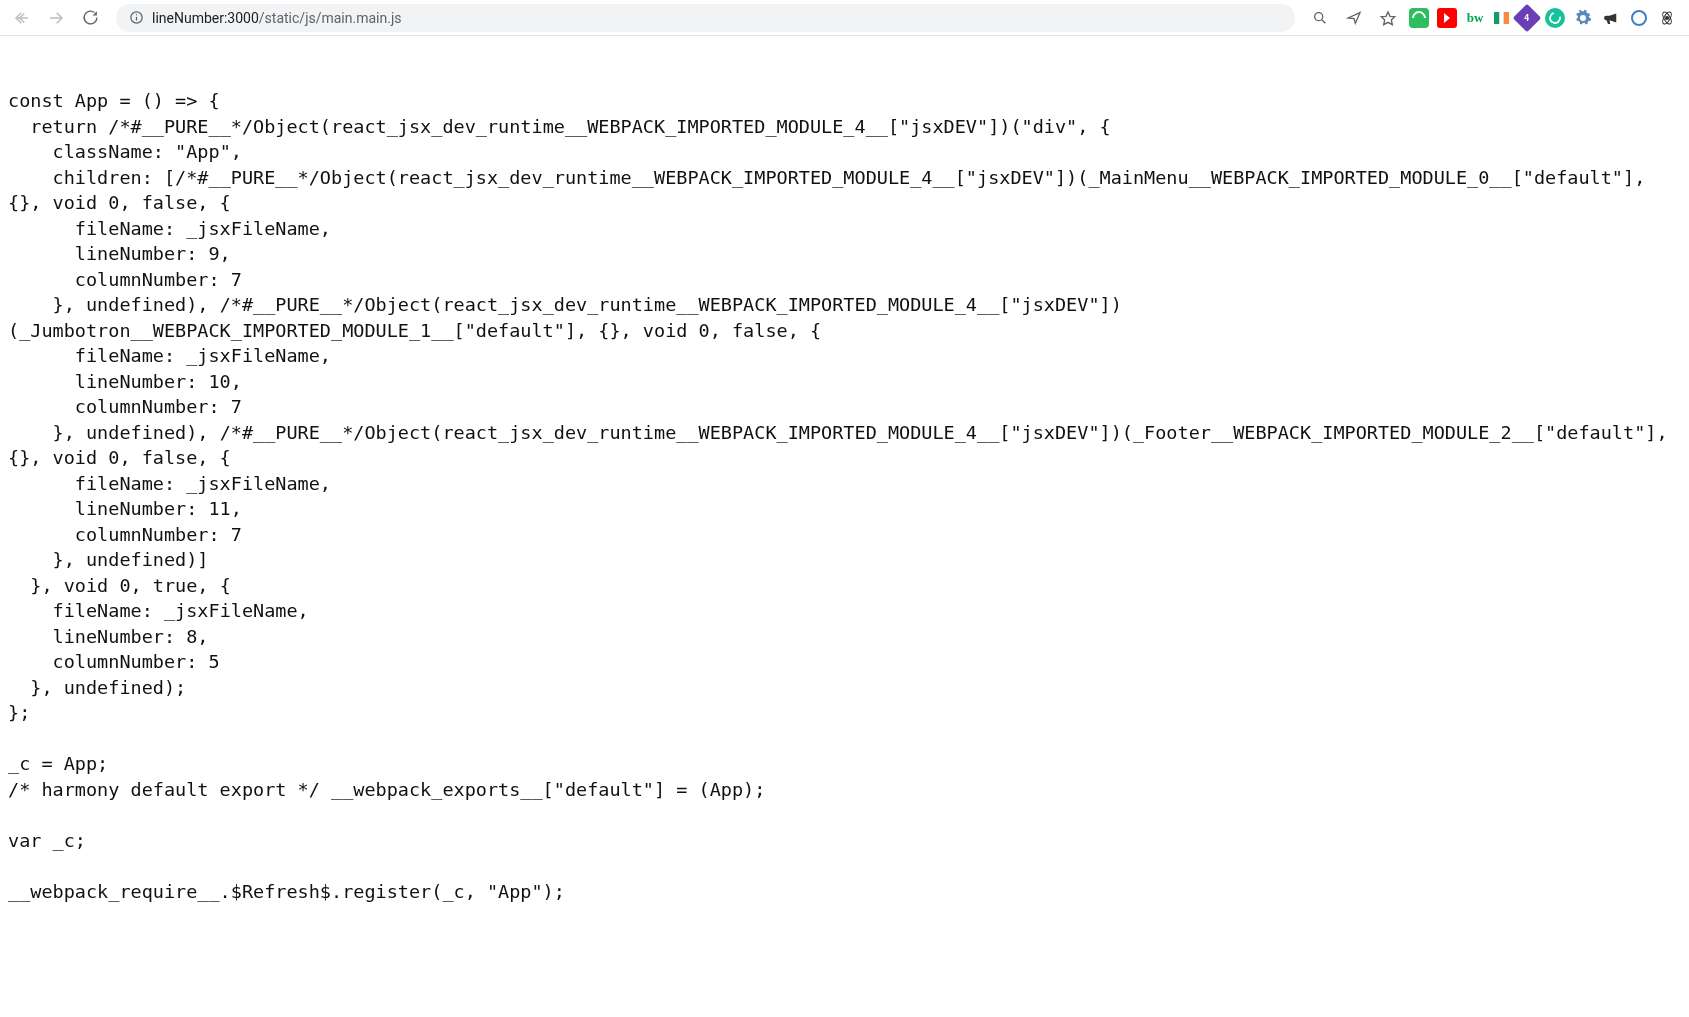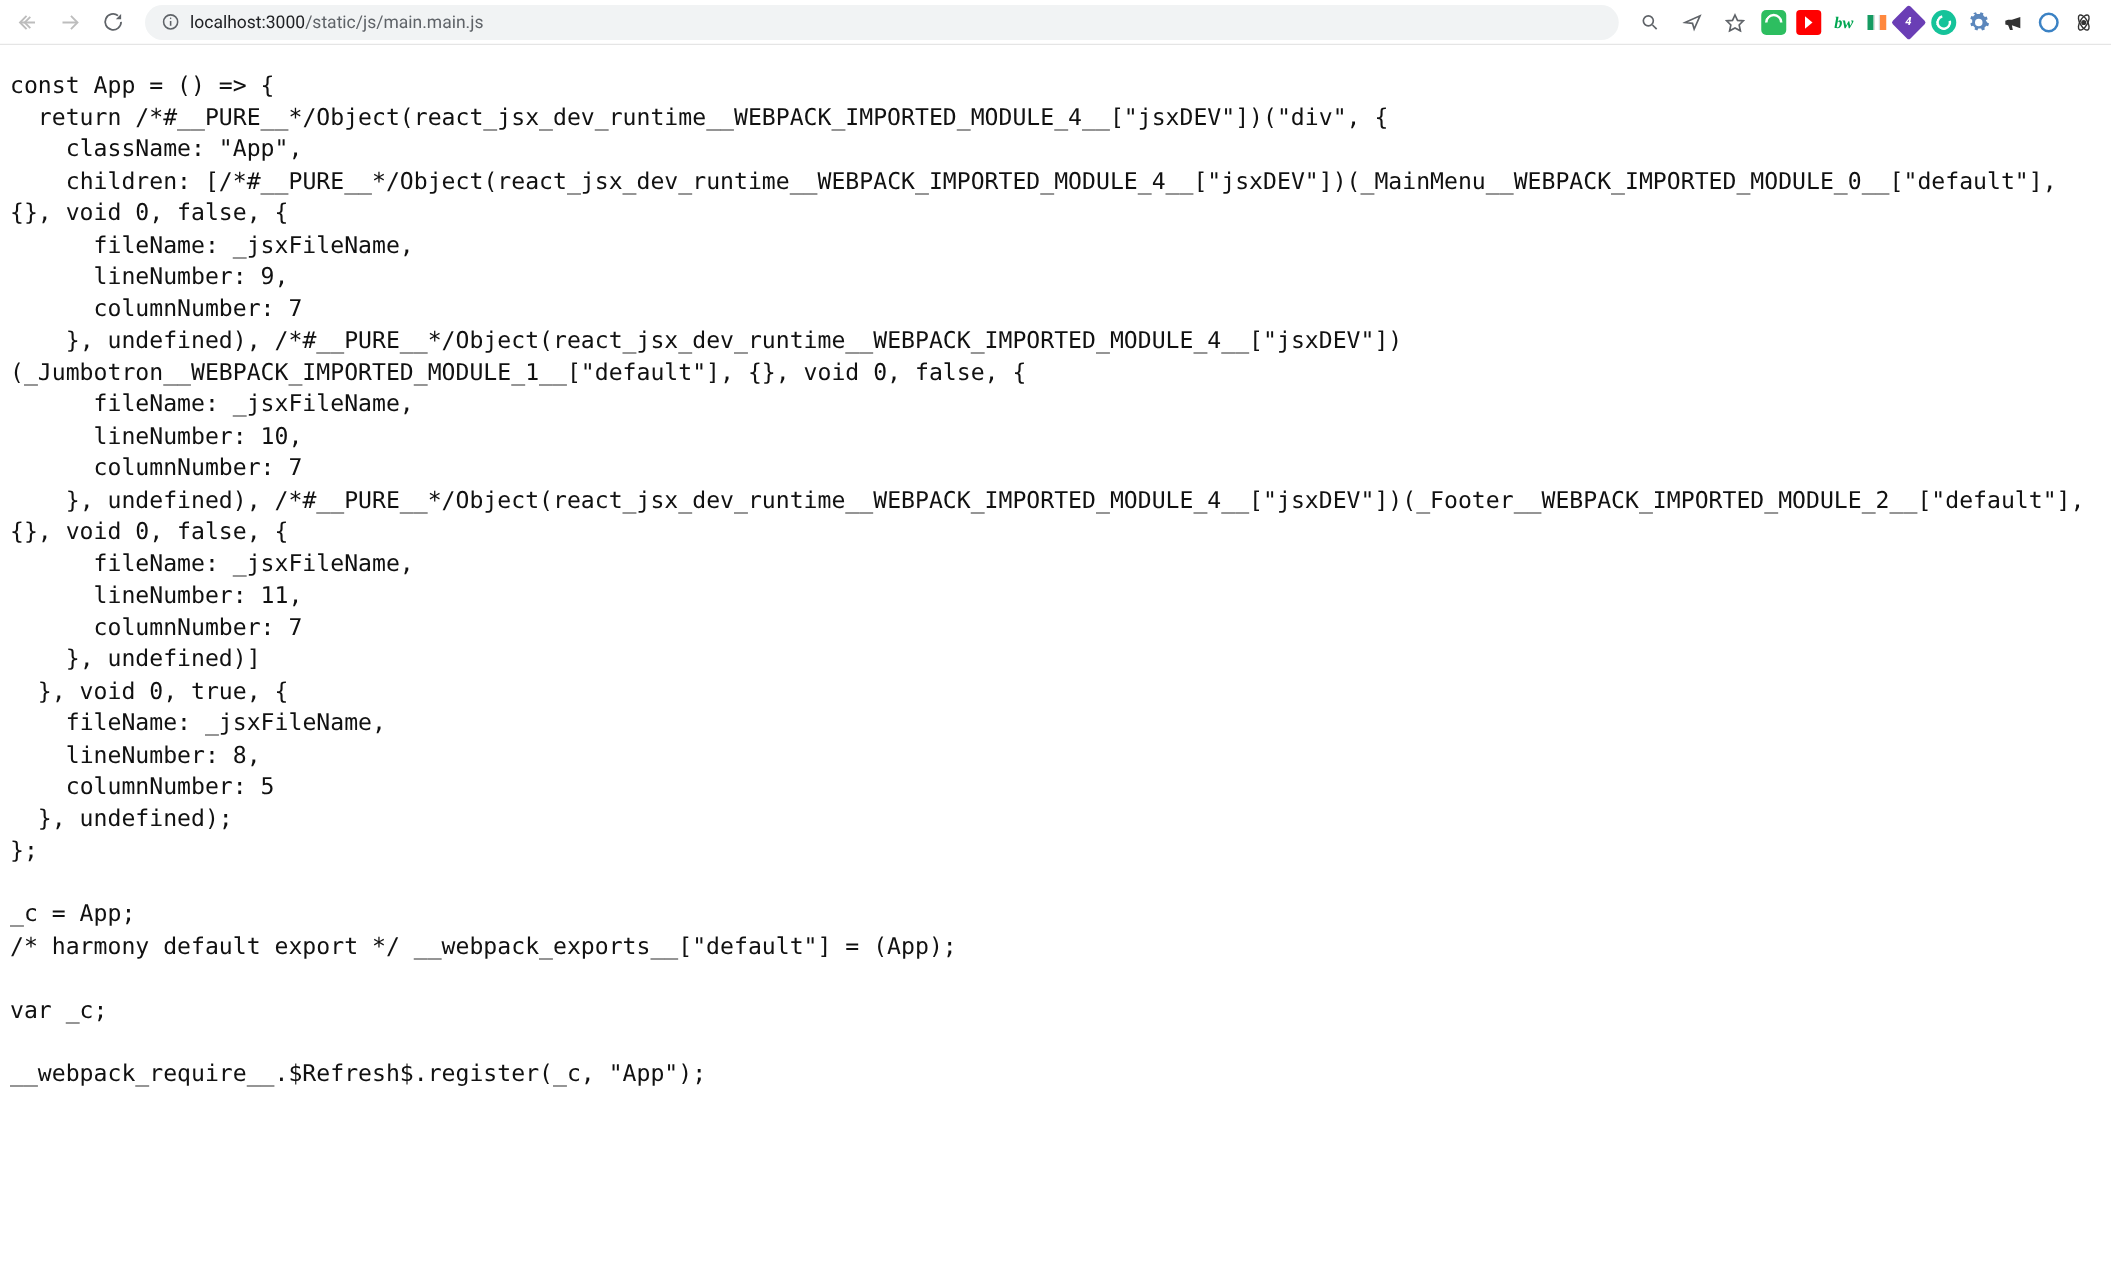--- a/index.html
+++ b/index.html
@@ -52,21 +52,20 @@
       line-height: 28px;
     }
     .url .host { color: #202124; }
     .url .path { color: #5f6368; }
 
     .toolbar-right {
       display: flex;
       align-items: center;
       gap: 8px;
       padding-right: 4px;
-      font-style: italic;
     }
     .toolbar-icon {
       width: 26px; height: 26px;
       display: flex; align-items: center; justify-content: center;
       color: #5f6368;
       cursor: pointer;
     }
     .toolbar-icon svg { width: 16px; height: 16px; }
     .ext-icon {
       width: 20px; height: 20px;
@@ -103,20 +102,21 @@
     .content {
       padding: 20px 8px 8px 8px;
     }
     pre.code {
       font-family: "Consolas", "Menlo", "DejaVu Sans Mono", monospace;
       font-size: 18.5px;
       line-height: 25.5px;
       color: #111;
       white-space: pre-wrap;
       word-break: break-word;
+      margin-top: 32px;
     }
   </style>
 </head>
 <body>
 
 <div class="toolbar">
   <div class="nav-btn disabled">
     <svg viewBox="0 0 24 24" fill="none" stroke="currentColor" stroke-width="2">
         <polyline points="15 18 9 12 15 6"></polyline>
         <line x1="9" y1="12" x2="21" y2="12" stroke-width="0"></line>
@@ -141,21 +141,21 @@
 
   <div class="omnibox">
     <div class="site-info">
       <svg viewBox="0 0 24 24" fill="none" stroke="currentColor" stroke-width="2">
           <circle cx="12" cy="12" r="9"></circle>
           <line x1="12" y1="11" x2="12" y2="17"></line>
           <circle cx="12" cy="7.5" r="1" fill="currentColor" stroke="none"></circle>
         </svg>
     </div>
     <span class="url">
-      <span class="host">localhost:3000</span><span class="path">/static/js/main.main.js</span>
+      <span class="host">lineNumber:3000</span><span class="path">/static/js/main.main.js</span>
     </span>
   </div>
 
   <div class="toolbar-right">
     <div class="toolbar-icon">
       <svg viewBox="0 0 24 24" fill="none" stroke="currentColor" stroke-width="2">
           <circle cx="10" cy="10" r="6"></circle>
           <line x1="15" y1="15" x2="20" y2="20"></line>
         </svg>
     </div>

